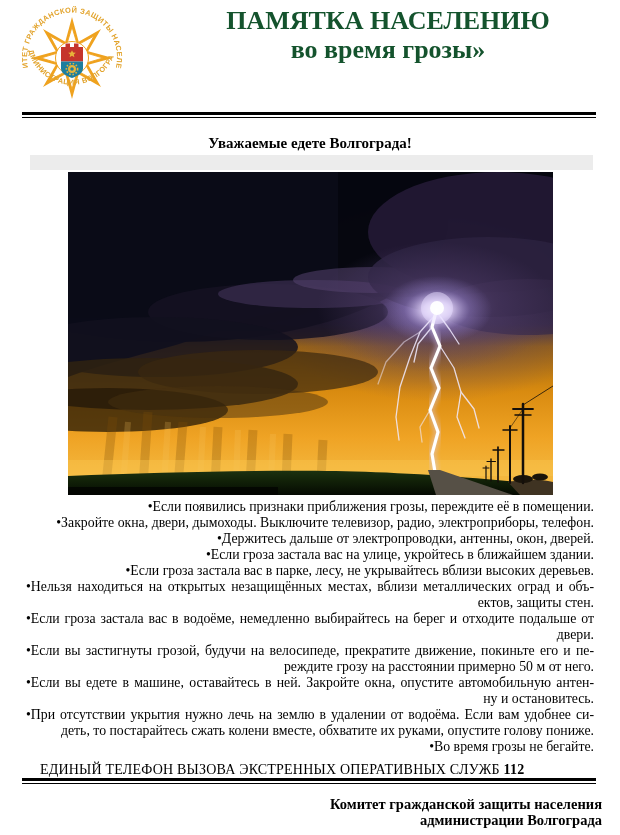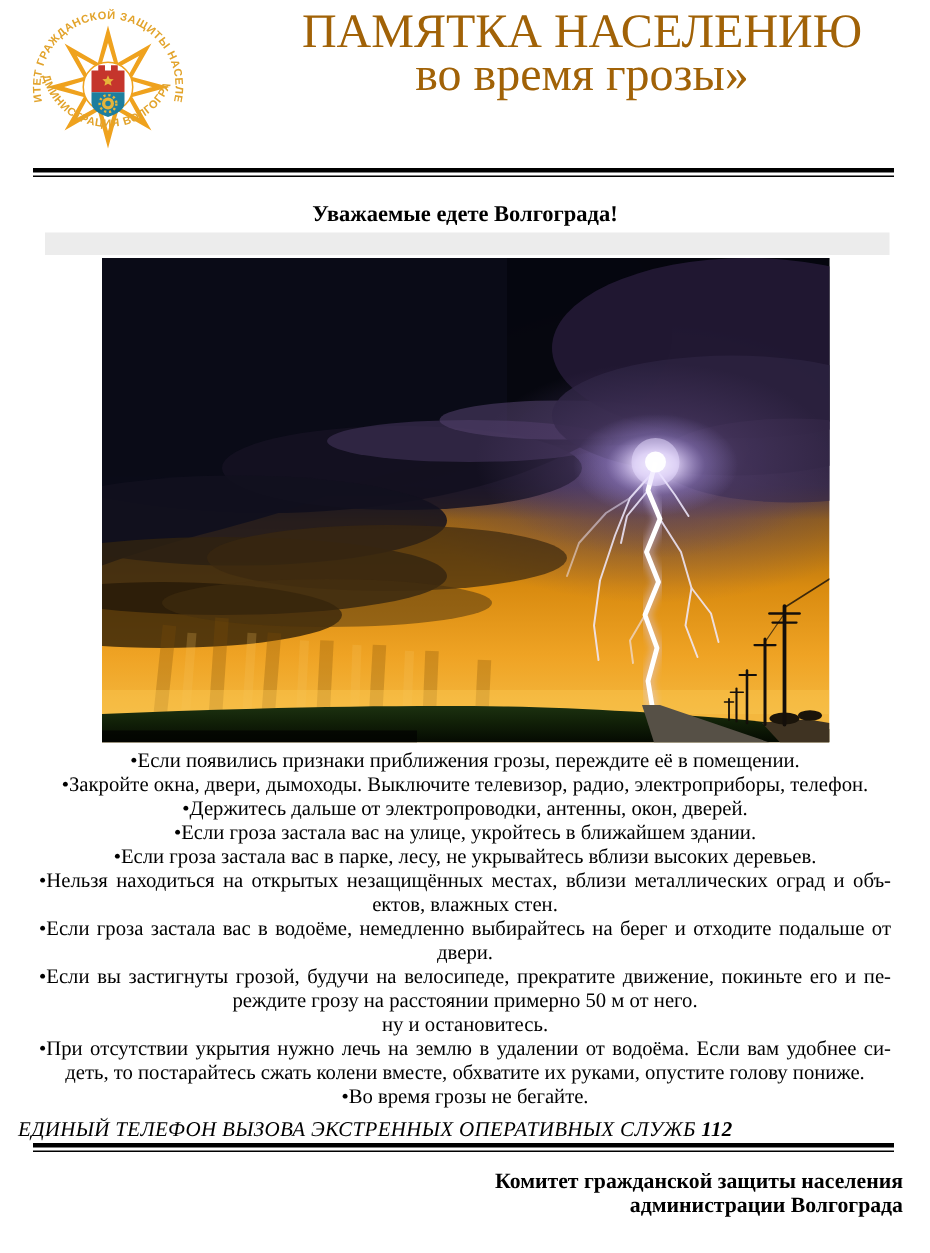--- a/index.html
+++ b/index.html
@@ -5,34 +5,34 @@
   html,body{margin:0;padding:0;background:#fff;}
   .page{
     position:relative;width:620px;height:835px;background:#fff;overflow:hidden;
     font-family:"Liberation Serif","DejaVu Serif",serif;color:#000;
   }
   
   .header{position:relative;height:112px;}
   .logo{position:absolute;left:16px;top:1px;}
   .ring{font:bold 7.4px "Liberation Sans",sans-serif;fill:#E2A32B;letter-spacing:.45px;}
   .titles{margin-left:168px;margin-right:12px;text-align:center;
-          color:#a16207;font-weight:normal;font-size:32px;line-height:29px;padding-top:6px;}
+          color:#14532d;font-weight:bold;font-size:26px;line-height:29px;padding-top:6px;}
   
   .dbl-rule{margin:0 24px 0 22px;border-top:3px solid #000;border-bottom:1px solid #000;height:2px;}
   
   .greeting{margin-top:17px;text-align:center;font-weight:bold;font-size:15px;line-height:16px;}
   .gray-bar{margin:4px 27px 0 30px;height:15px;background:#ececec;}
   
   .photo-wrap{margin:2px 0 0 68px;width:485px;height:323px;line-height:0;}
   
   .rules{margin:4px 26px 0 26px;font-size:13.8px;line-height:16px;}
   .rules .jl{text-align:justify;text-align-last:justify;}
-  .rules .last{text-align:center;}
-  
-  .emergency{margin-top:6px;padding-left:12px;font-size:14px;line-height:17px;letter-spacing:.2px;font-style:italic;}
+  .rules .last{text-align:right;}
+  
+  .emergency{margin-top:6px;padding-left:40px;font-size:14px;line-height:17px;letter-spacing:.2px;}
   .emergency b{font-weight:bold;}
   
   .footer{margin-top:12px;margin-right:18px;text-align:right;font-weight:bold;
           font-size:14.5px;line-height:16px;}
 </style>
 </head>
 <body>
 
 <div class="page">
 
@@ -207,31 +207,32 @@
       <div class="last">•Держитесь дальше от электропроводки, антенны, окон, дверей.</div>
     </div>
     <div class="rule">
       <div class="last">•Если гроза застала вас на улице, укройтесь в ближайшем здании.</div>
     </div>
     <div class="rule">
       <div class="last">•Если гроза застала вас в парке, лесу, не укрывайтесь вблизи высоких деревьев.</div>
     </div>
     <div class="rule">
       <div class="jl">•Нельзя находиться на открытых незащищённых местах, вблизи металлических оград и объ-</div>
-      <div class="last">ектов, влажных стен.</div>
+      <div class="last">ектов, защиты стен.</div>
     </div>
     <div class="rule">
       <div class="jl">•Если гроза застала вас в водоёме, немедленно выбирайтесь на берег и отходите подальше от</div>
       <div class="last">двери.</div>
     </div>
     <div class="rule">
       <div class="jl">•Если вы застигнуты грозой, будучи на велосипеде, прекратите движение, покиньте его и пе-</div>
       <div class="last">реждите грозу на расстоянии примерно 50 м от него.</div>
     </div>
     <div class="rule">
+      <div class="jl">•Если вы едете в машине, оставайтесь в ней. Закройте окна, опустите автомобильную антен-</div>
       <div class="last">ну и остановитесь.</div>
     </div>
     <div class="rule">
       <div class="jl">•При отсутствии укрытия нужно лечь на землю в удалении от водоёма. Если вам удобнее си-</div>
       <div class="last">деть, то постарайтесь сжать колени вместе, обхватите их руками, опустите голову пониже.</div>
     </div>
     <div class="rule">
       <div class="last">•Во время грозы не бегайте.</div>
     </div>
   </div>

